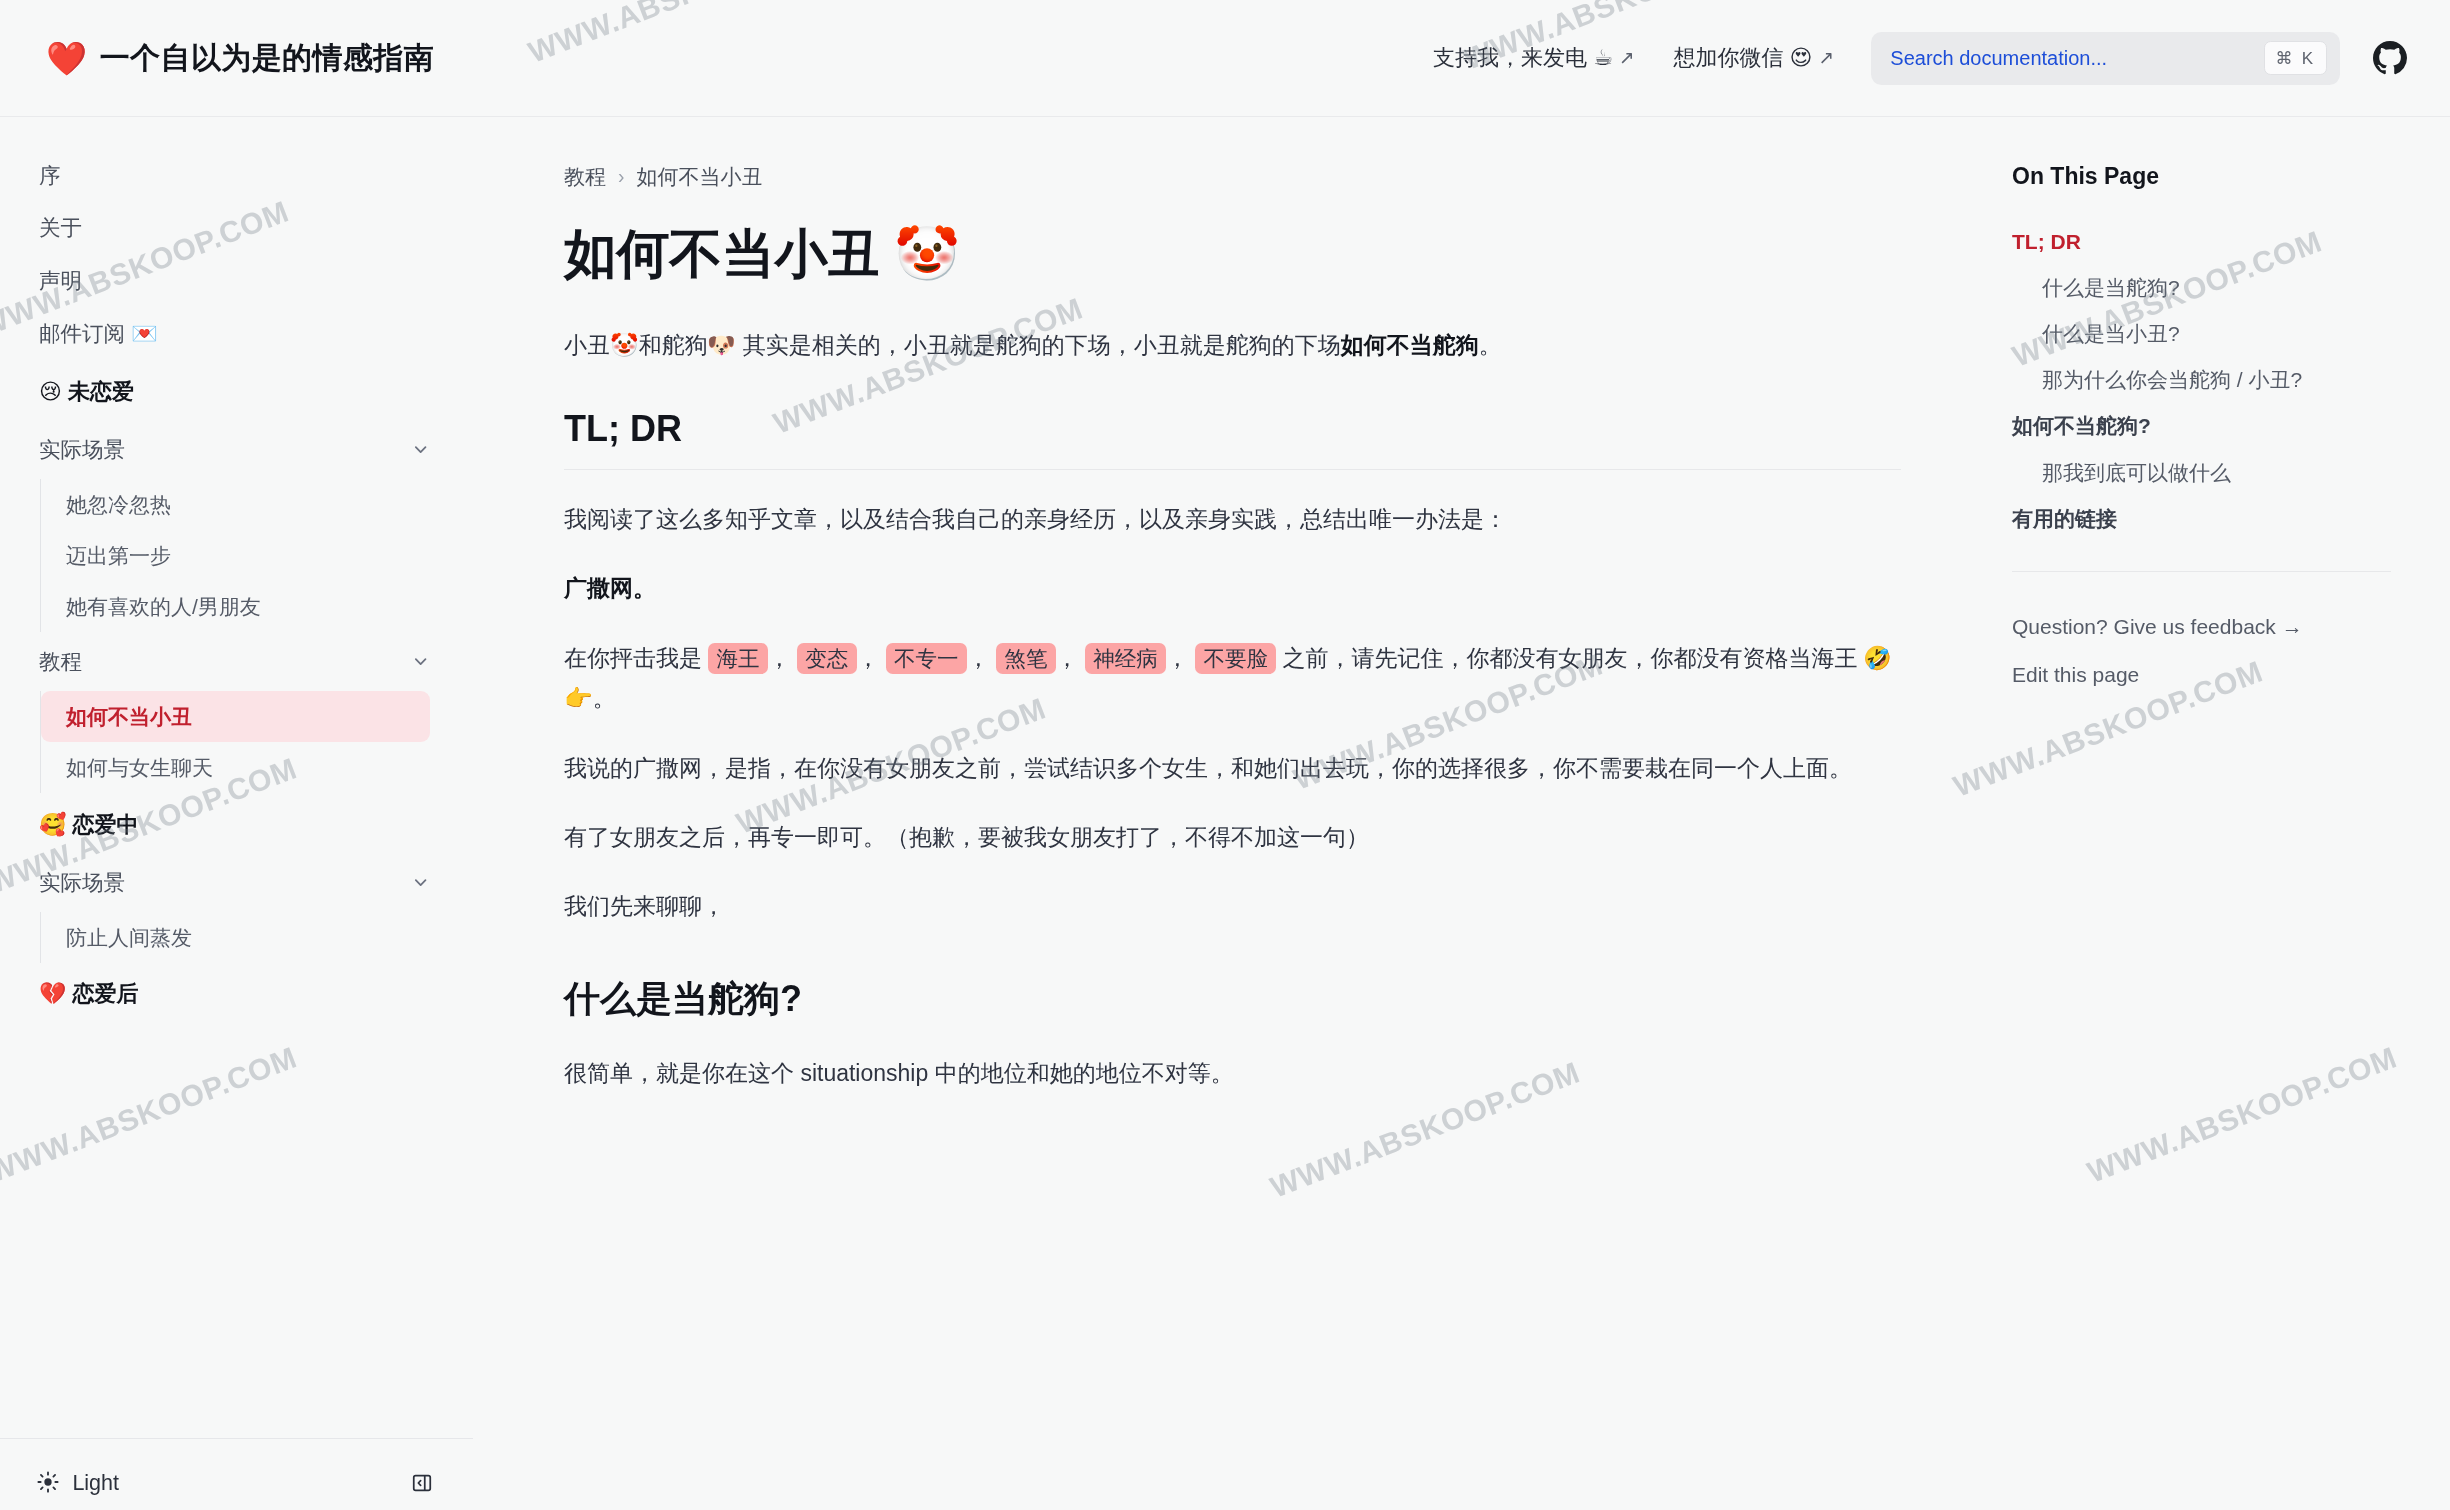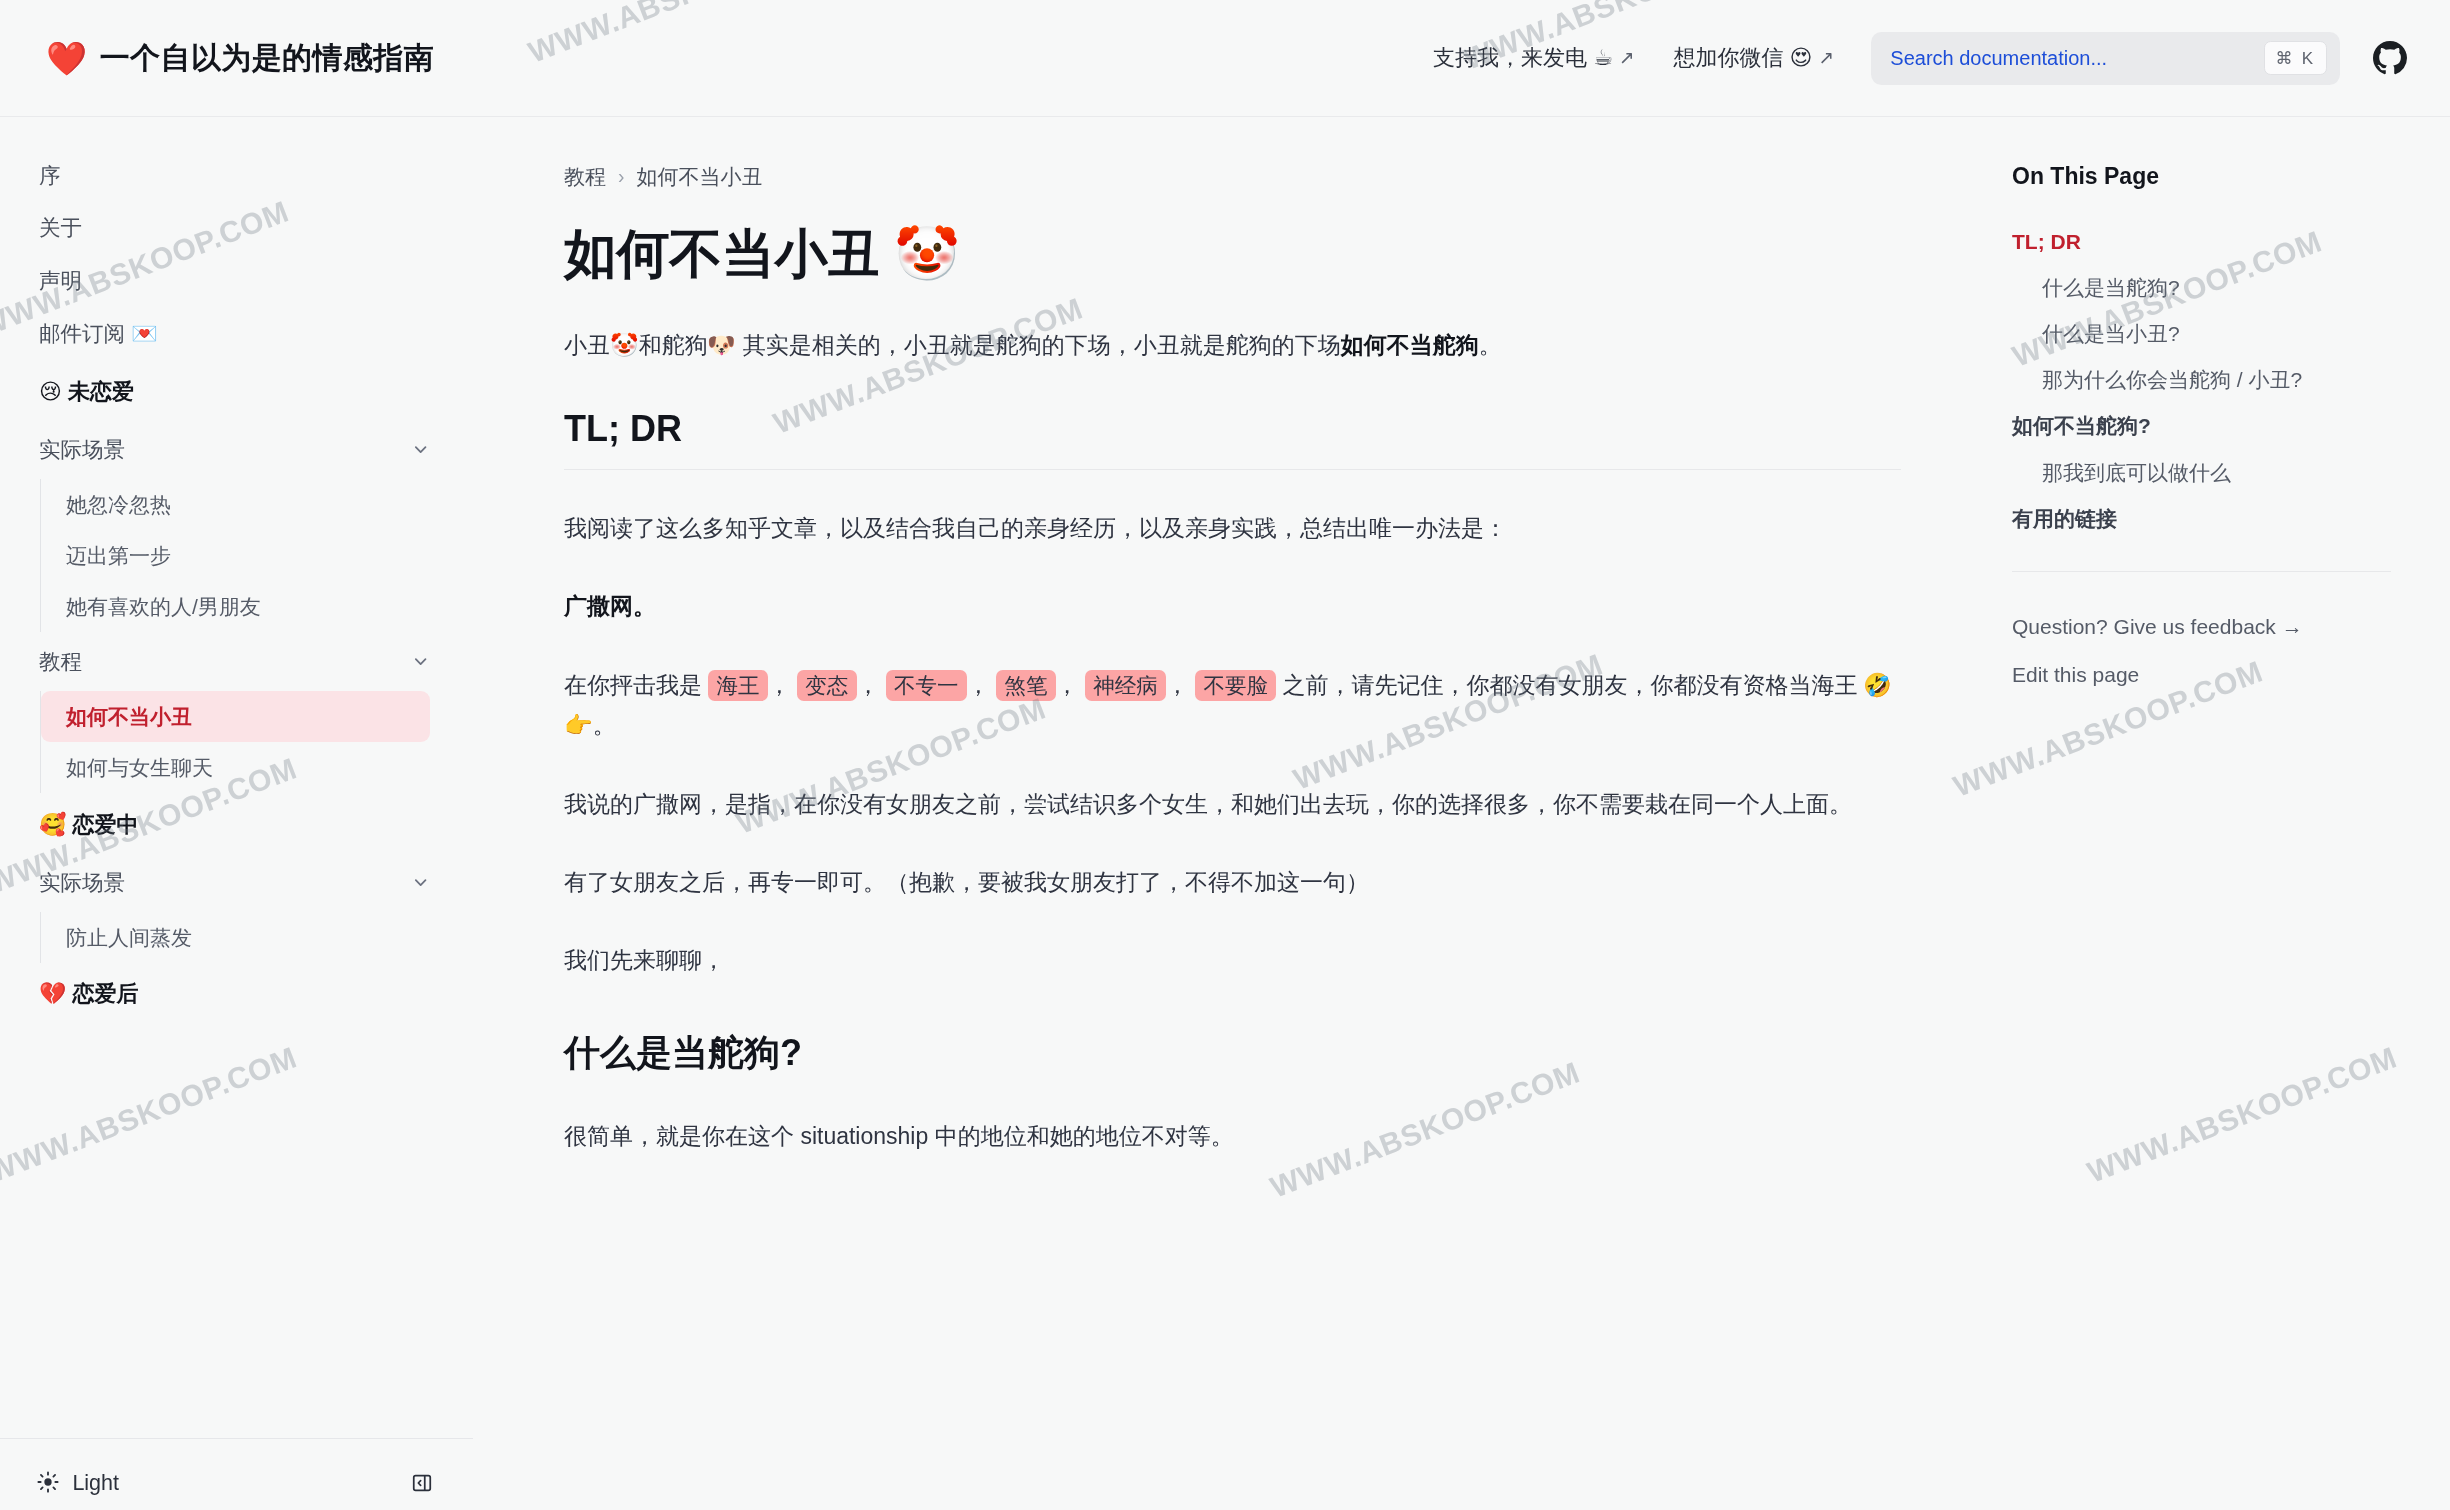--- a/index.html
+++ b/index.html
@@ -113,21 +113,21 @@
   .breadcrumb { display: flex; align-items: center; gap: 12px; font-size: 21px; color: #4a505c; }
   .breadcrumb .sep { color: #9aa0ab; font-size: 19.3px; }
   .crumb { cursor: pointer; }
 
   h1.page-title {
     font-size: 53px; font-weight: 700; letter-spacing: -0.4px;
     color: #12151c; margin: 31px 0 0 0; line-height: 1.2;
   }
   p.lead, p.para {
     font-size: 23px; line-height: 1.75; color: #2f3441;
-    margin-top: 38px;
+    margin-top: 29px;
   }
   p.lead { margin-top: 39px; }
   strong { font-weight: 700; color: #12151c; }
 
   h2.sec {
     font-size: 36px; font-weight: 700; color: #12151c;
     margin-top: 43px; padding-bottom: 19.3px;
     border-bottom: 1.5px solid #e7e8ea;
   }
   h2.sec.noline { border-bottom: none; padding-bottom: 0; margin-top: 49px; }

